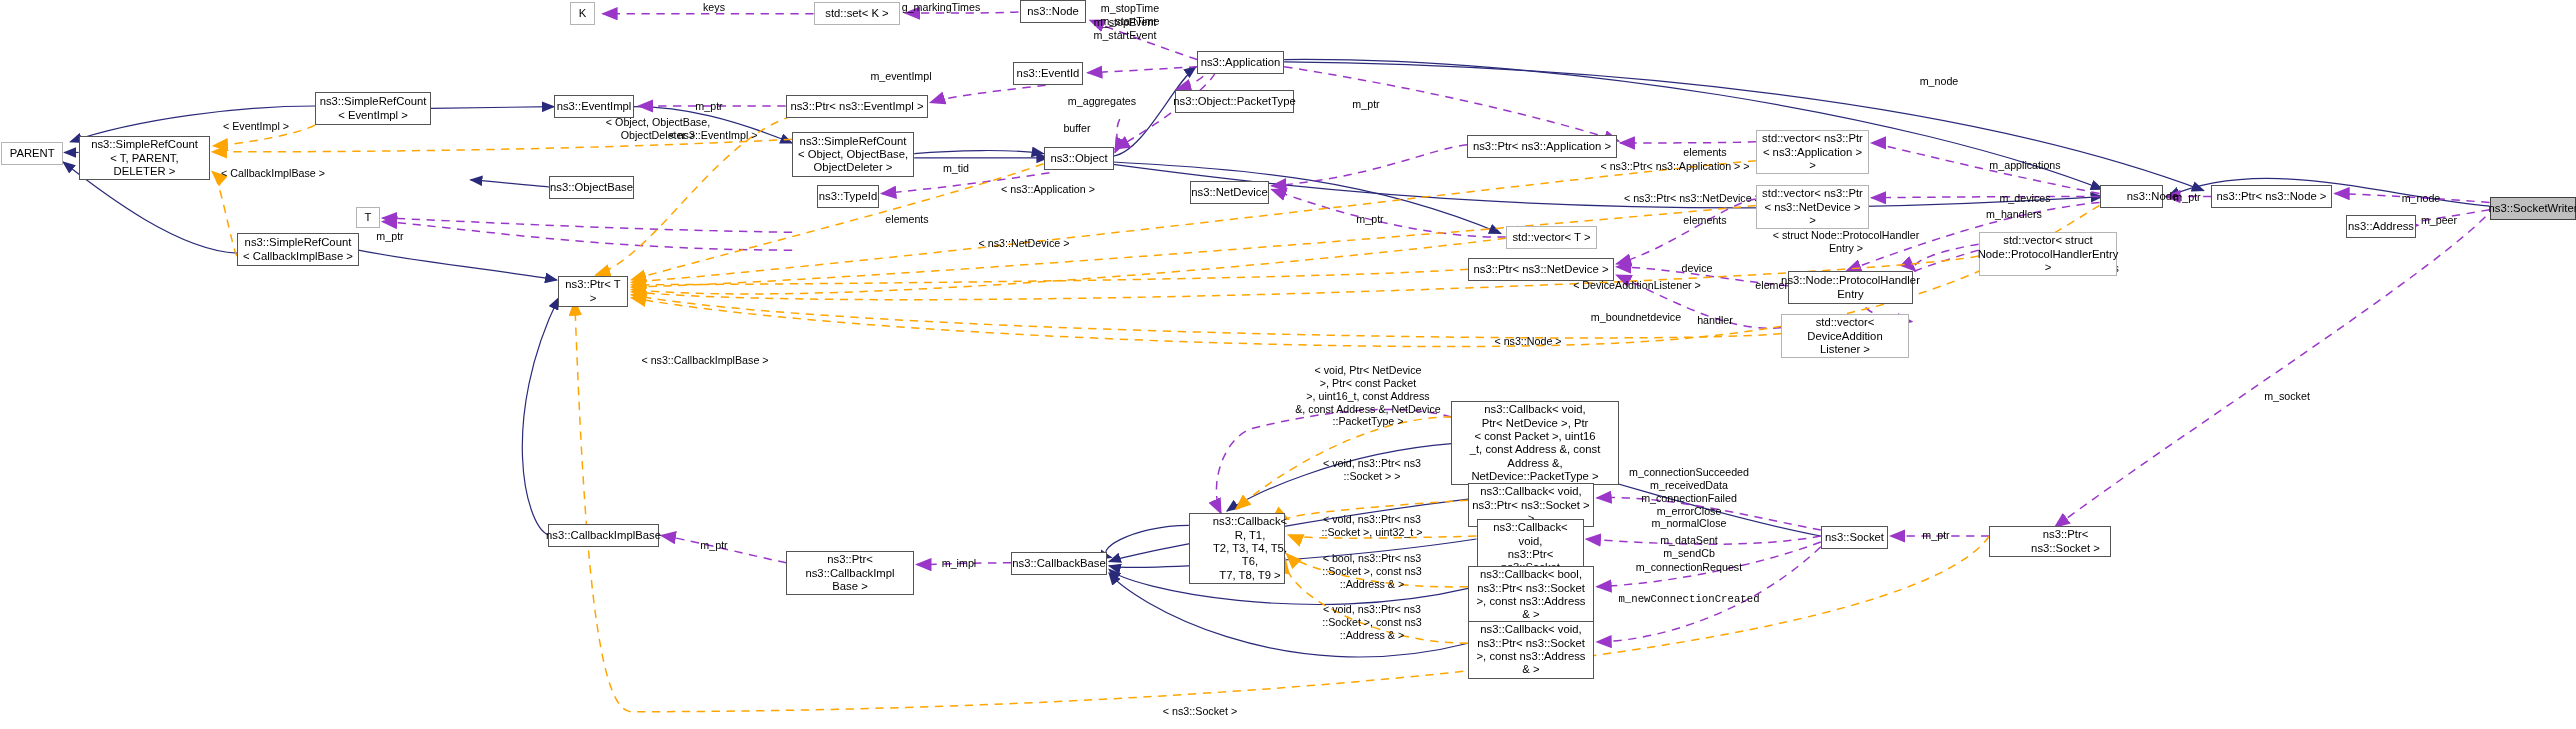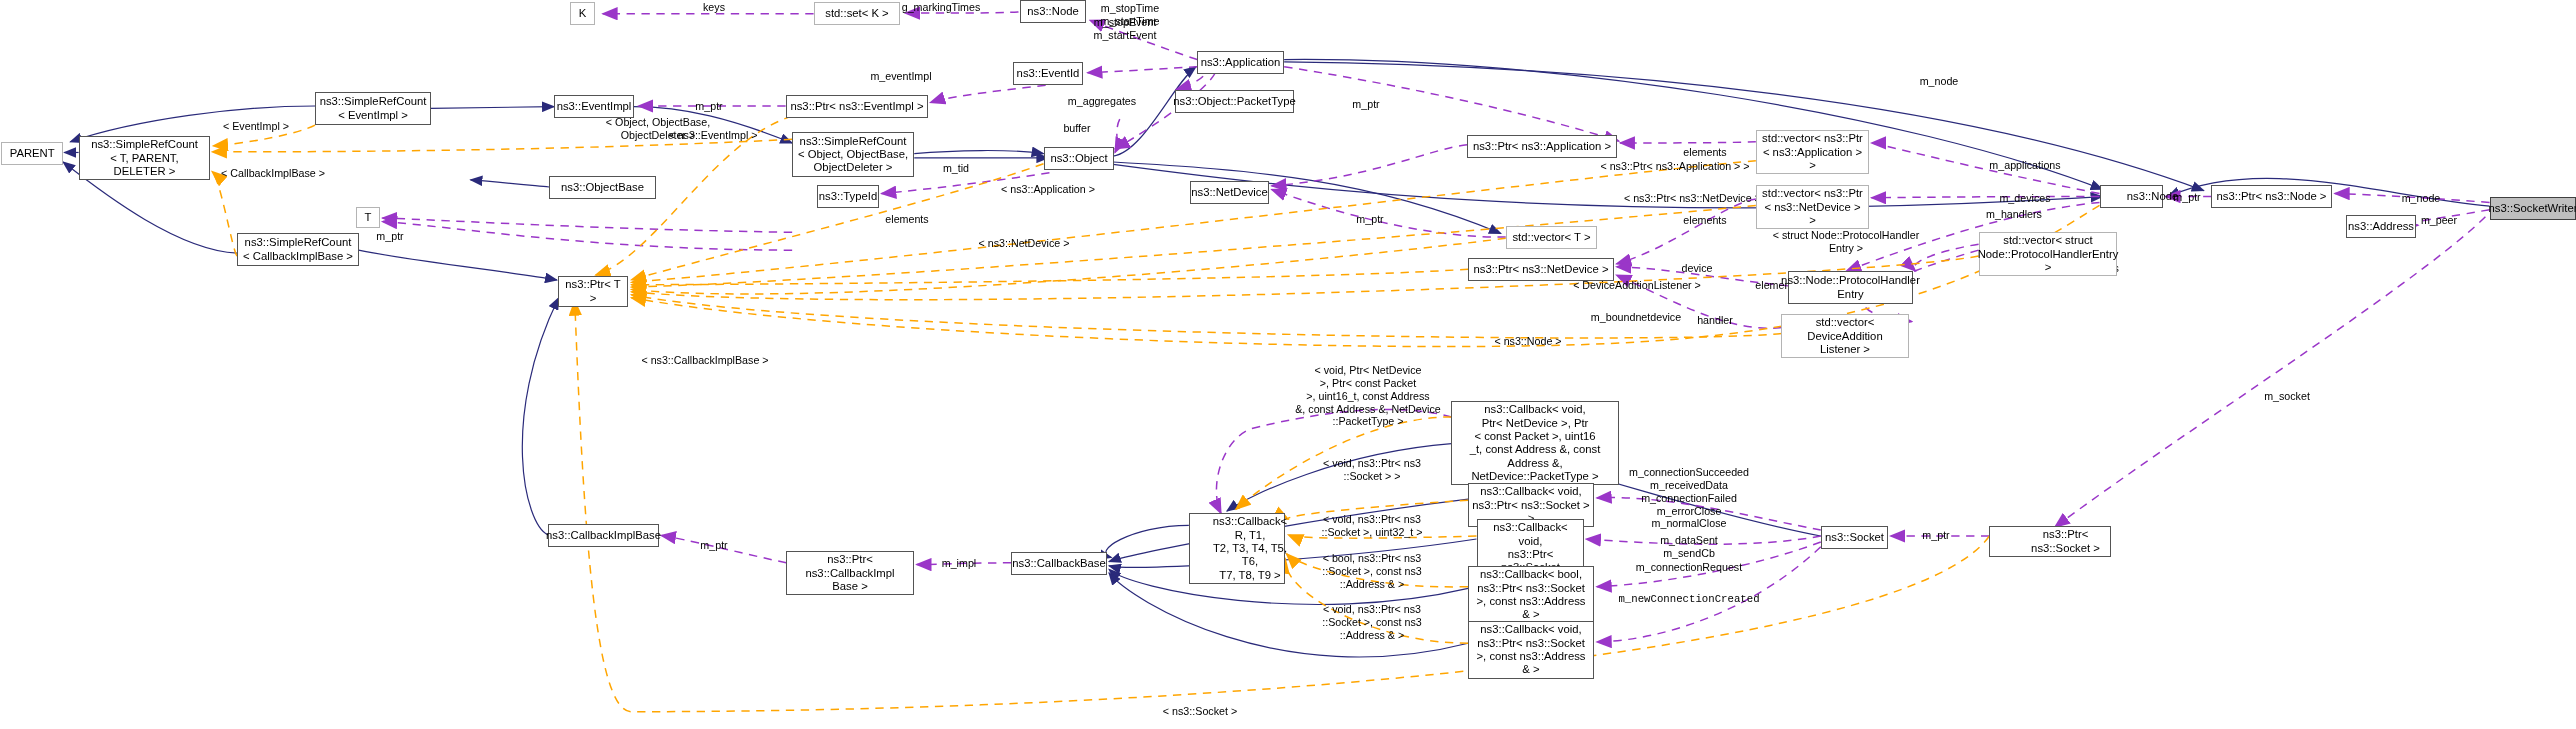--- a/index.html
+++ b/index.html
@@ -161,21 +161,21 @@
       <div class="node" style="left: 1020px; top: 0px; width: 66px; min-height: 22.6px;">ns3::Node</div>
       <div class="node" style="left: 554px; top: 95px; width: 80px; min-height: 22.6px;">ns3::EventImpl</div>
       <div class="node" style="left: 786px; top: 95px; width: 142px; min-height: 22.6px;">ns3::Ptr&lt; ns3::EventImpl &gt;</div>
       <div class="node" style="left: 1013px; top: 62px; width: 70px; min-height: 22.6px;">ns3::EventId</div>
       <div class="node" style="left: 1197px; top: 51px; width: 87px; min-height: 22.6px;">ns3::Application</div>
       <div class="node" style="left: 1175px; top: 90px; width: 119px; min-height: 22.6px;">ns3::Object::PacketType</div>
       <div class="node" style="left: 792px; top: 132px; width: 122px; min-height: 45px;">ns3::SimpleRefCount
 &lt; Object, ObjectBase,
 ObjectDeleter &gt;</div>
       <div class="node" style="left: 1044px; top: 147px; width: 70px; min-height: 22.6px;">ns3::Object</div>
-      <div class="node" style="left: 549px; top: 176px; width: 107px; min-height: 22.6px; text-align: center;">ns3::ObjectBase</div>
+      <div class="node" style="left: 549px; top: 176px; width: 85px; min-height: 22.6px; text-align: center;">ns3::ObjectBase</div>
       <div class="node" style="left: 817px; top: 185px; width: 62px; min-height: 22.6px;">ns3::TypeId</div>
       <div class="node" style="left: 1190px; top: 181px; width: 79px; min-height: 22.6px;">ns3::NetDevice</div>
       <div class="node" style="left: 558px; top: 276px; width: 70px; min-height: 22.6px;">ns3::Ptr&lt; T &gt;</div>
       <div class="node" style="left: 1467px; top: 135px; width: 150px; min-height: 22.6px;">ns3::Ptr&lt; ns3::Application &gt;</div>
       <div class="node thin" style="left: 1756px; top: 130px; width: 113px; min-height: 33px;">std::vector&lt; ns3::Ptr
 &lt; ns3::Application &gt; &gt;</div>
       <div class="node thin" style="left: 1506px; top: 226px; width: 91px; min-height: 22.6px;">std::vector&lt; T &gt;</div>
       <div class="node" style="left: 1468px; top: 258px; width: 146px; min-height: 22.6px;">ns3::Ptr&lt; ns3::NetDevice &gt;</div>
       <div class="node thin" style="left: 1756px; top: 185px; width: 113px; min-height: 33px;">std::vector&lt; ns3::Ptr
 &lt; ns3::NetDevice &gt; &gt;</div>

